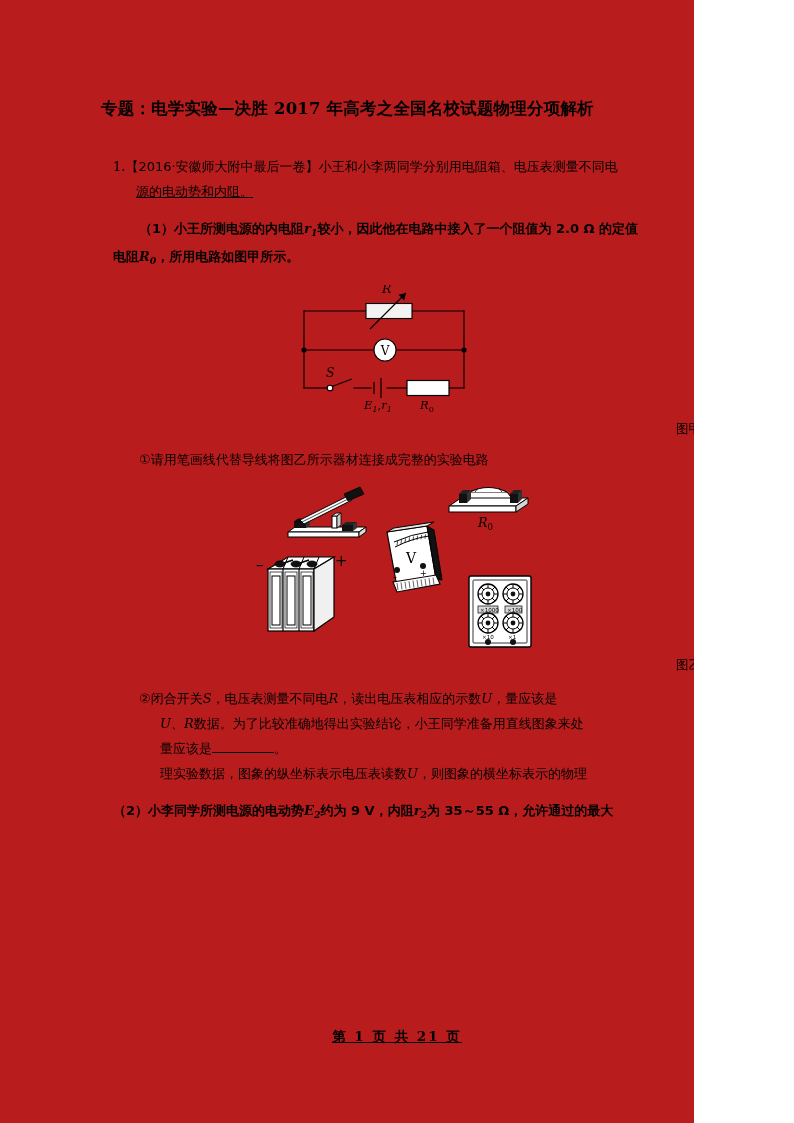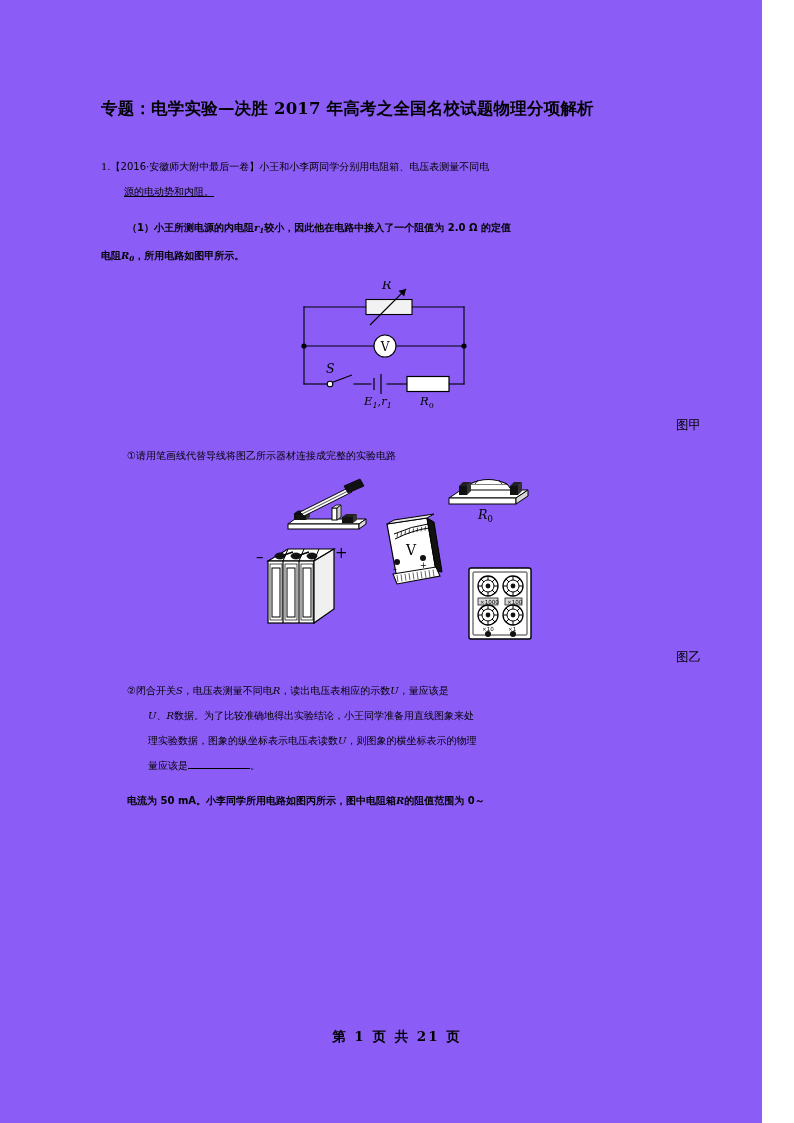--- a/index.html
+++ b/index.html
@@ -6,23 +6,23 @@
     margin: 0;
     padding: 0;
     background: #ffffff;
   }
   body {
     font-family: "DejaVu Sans", "Liberation Sans", sans-serif;
     color: #000000;
   }
   .page {
     position: relative;
-    width: 762px;
+    width: 694px;
     height: 1123px;
-    background: #8b5cf6;
+    background: #b91c1c;
     overflow: hidden;
     box-sizing: border-box;
   }
   .content {
     position: absolute;
     left: 101px;
     top: 0;
     width: 600px;
   }
 
@@ -32,23 +32,23 @@
     font-size: 16.5px;
     font-weight: bold;
     letter-spacing: 0.2px;
     line-height: 1.5;
     white-space: nowrap;
     font-family: "DejaVu Serif", "Liberation Serif", serif;
   }
 
   
   .para {
-    font-size: 10px;
+    font-size: 13px;
     line-height: 25px;
-    margin: 0;
+    margin: 12px;
     font-family: "DejaVu Sans", "Liberation Sans", sans-serif;
     text-align: justify;
   }
   .q-main {
     margin-top: 32px;
     text-indent: 0;
   }
   .q-main .cont-line { padding-left: 23px; display:block;text-decoration:underline; }
 
   .sub-para {
@@ -91,20 +91,21 @@
   .footer {
     position: absolute;
     left: 0;
     top: 1028px;
     width: 794px;
     text-align: center;
     font-size: 13.5px;
     font-weight: bold;
     letter-spacing: 2px;
     font-family: "DejaVu Serif", "Liberation Serif", serif;
+    text-decoration: underline;
   }
 </style>
 </head>
 <body>
 
 <div class="page">
   <div class="content">
 
     <div class="doc-title">专题：电学实验—决胜 2017 年高考之全国名校试题物理分项解析</div>
 
@@ -381,24 +382,24 @@
             <circle cx="257" cy="158" r="3" fill="#111"></circle>
           </g>
         </g>
       </svg>
       <div class="fig-caption">图乙</div>
     </div>
 
     <div class="para item-para" style="padding-left:26px; margin-top:12px;">
       <span class="lead" style="text-indent:0;"><span>②</span><span>闭合开关</span><span class="it">S</span><span>，电压表测量不同电</span><span class="it">R</span><span>，读出电压表相应的示数</span><span class="it">U</span><span>，量应该是</span></span>
       <span class="hang"><span class="it">U</span><span>、</span><span class="it">R</span><span>数据。为了比较准确地得出实验结论，小王同学准备用直线图象来处</span></span>
+      <span class="hang"><span>量应该是</span><span class="blank-u"></span><span>。</span></span>
       <span class="hang"><span>理实验数据，图象的纵坐标表示电压表读数</span><span class="it">U</span><span>，则图象的横坐标表示的物理</span></span>
-      <span class="hang"><span>量应该是</span><span class="blank-u"></span><span>。</span></span>
     </div>
 
     <div class="para sub-para" style="margin-top:10px;">
-      <span style="display:block; padding-left:26px;"><span>电流为 50 mA。小李同学所用电路如图丙所示，图中电阻箱</span><span class="it">R</span><span>的阻值范围为 0～</span></span>
+      <span><span>（2）</span><span>小李同学所测电源的电动势</span><span class="it">E</span><span class="sub">2</span><span>约为 9 V，内阻</span><span class="it">r</span><span class="sub">2</span><span>为 35～55 Ω，允许通过的最大</span></span>
     </div>
 
   </div>
 
   <div class="footer">第 1 页 共 21 页</div>
 </div>
 
 </body></html>

